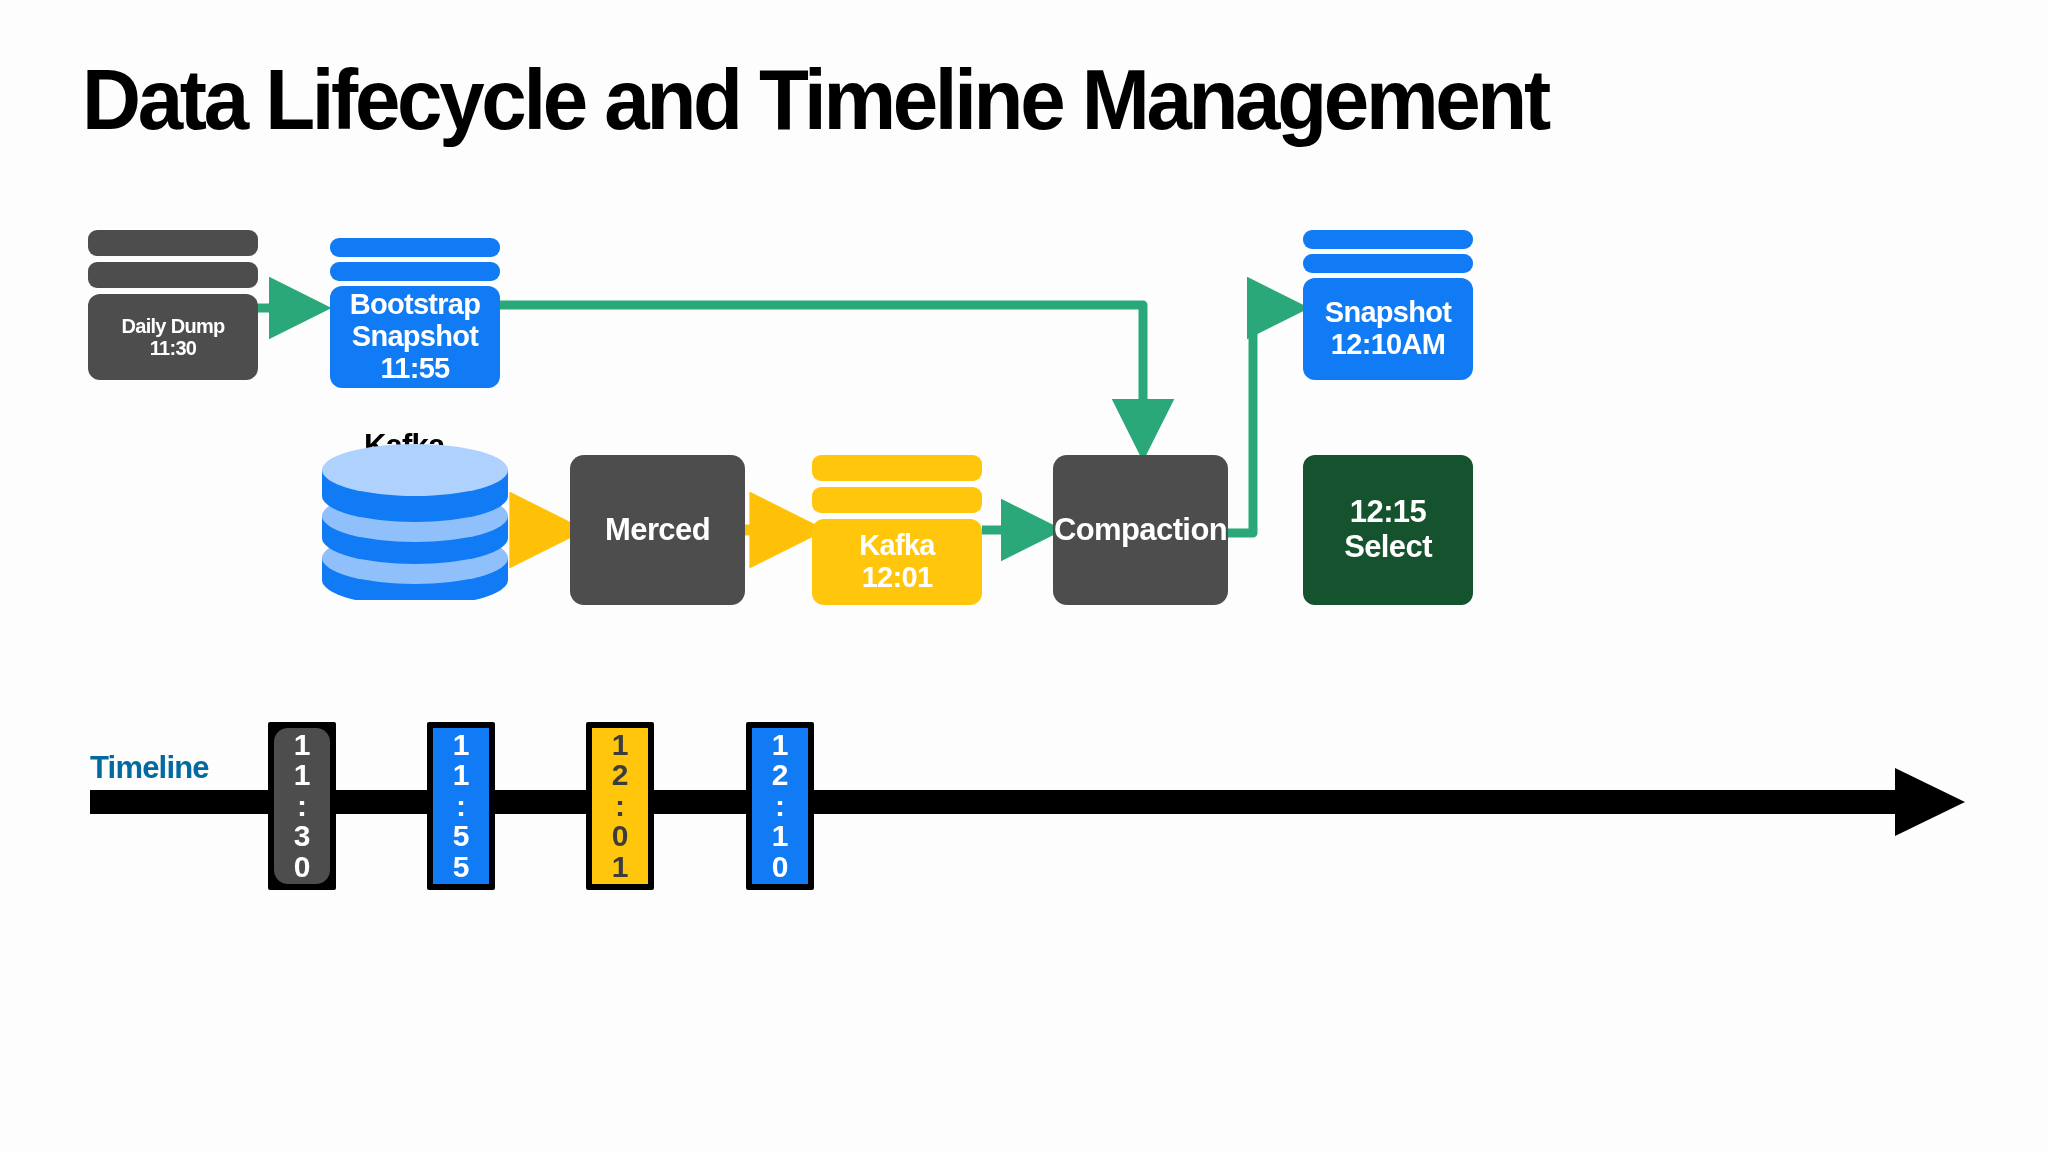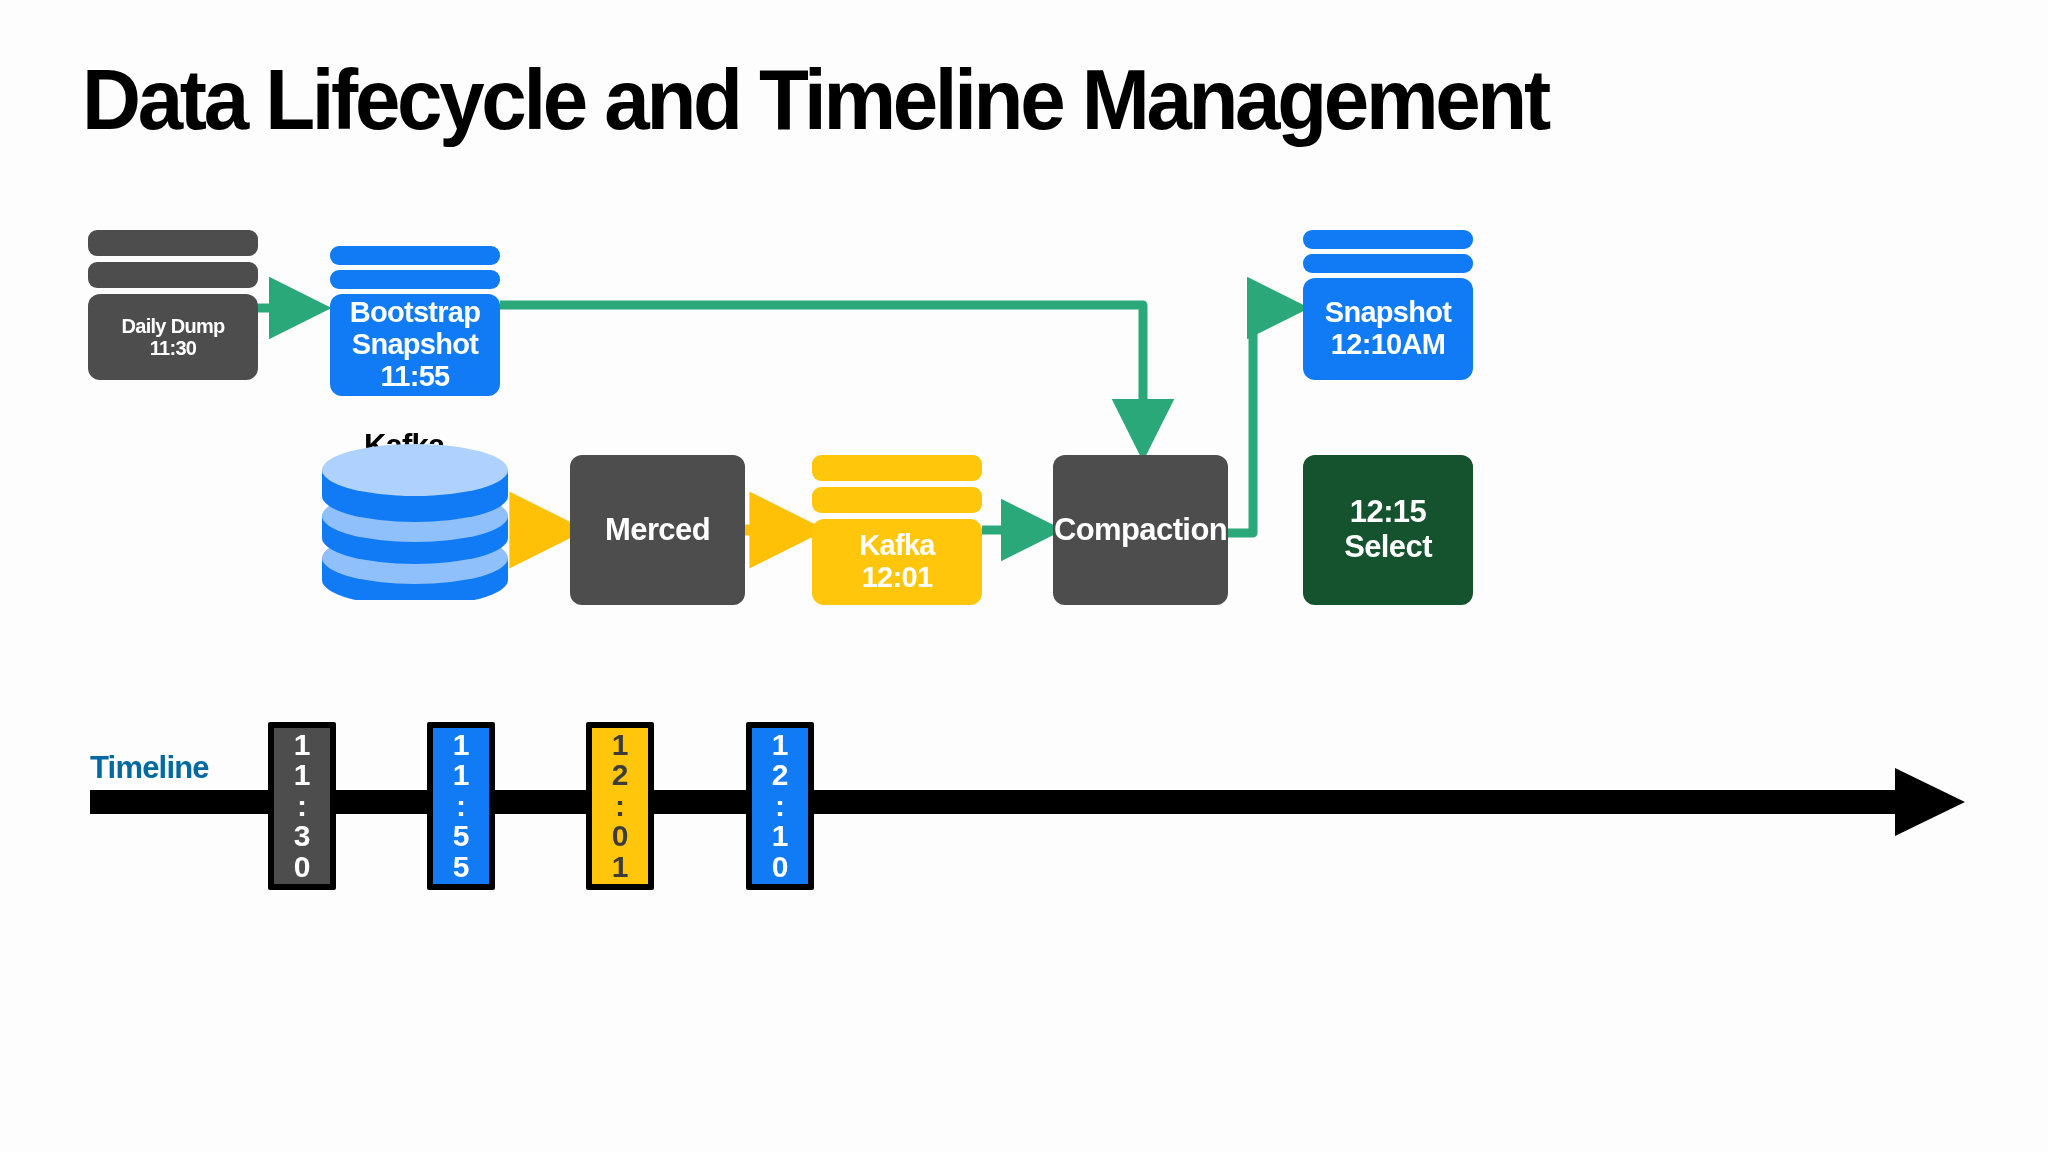--- a/index.html
+++ b/index.html
@@ -69,21 +69,21 @@
     align-items: center;
     justify-content: center;
     text-align: center;
     color: #ffffff;
     font-weight: 700;
     letter-spacing: -0.7px;
     line-height: 1.1;
   }
 
   
-  .c-gray   { background: #4d4d4d; }
+  .c-gray   { background: #4d4d4d; border-radius: 14px; }
   .c-blue   { background: #107bf5; }
   .c-yellow { background: #ffc60b; }
   .c-orange { background: #14532d; }
 
   
   #kafka-label {
     position: absolute;
     left: 364px;
     top: 388px;
     font-size: 31px;
@@ -185,21 +185,21 @@
 
   <div class="stack" style="left:88px; top:230px; width:170px; height:150px;">
     <div class="slab c-gray" style="top:0px;   width:170px; height:26px;"></div>
     <div class="slab c-gray" style="top:32px;  width:170px; height:26px;"></div>
     <div class="body c-gray" style="top:64px;  width:170px; height:86px; font-size:20px;">
       <span class="line">Daily Dump</span>
       <span class="line">11:30</span>
     </div>
   </div>
 
-  <div class="stack" style="left:330px; top:246px; width:170px; height:182px;">
+  <div class="stack" style="left:330px; top:238px; width:170px; height:182px;">
     <div class="slab c-blue" style="top:0px;  width:170px; height:19px;"></div>
     <div class="slab c-blue" style="top:24px; width:170px; height:19px;"></div>
     <div class="body c-blue" style="top:48px; width:170px; height:102px; font-size:29px;">
       <span class="line">Bootstrap</span>
       <span class="line">Snapshot</span>
       <span class="line">11:55</span>
     </div>
   </div>
 
   <div class="stack" style="left:1303px; top:230px; width:170px; height:150px;">

